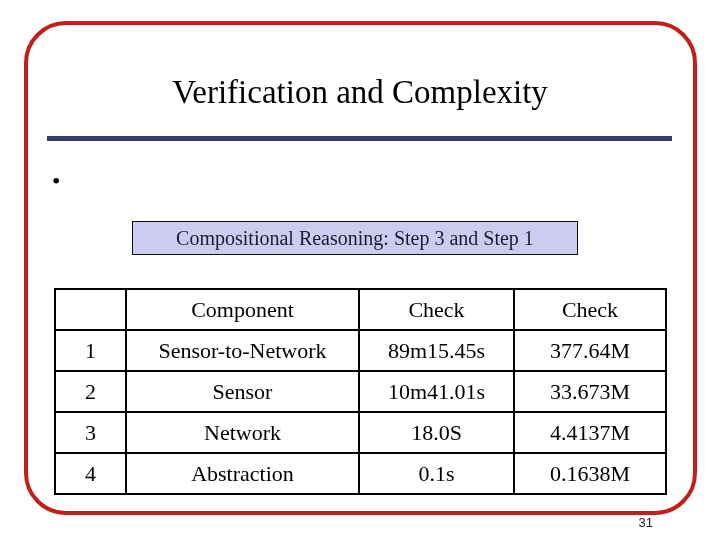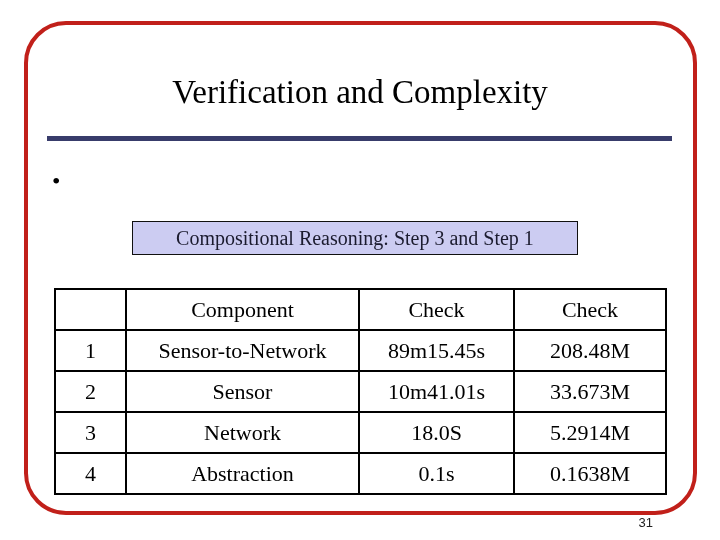--- a/index.html
+++ b/index.html
@@ -164,33 +164,33 @@
         <th>Component</th>
         <th>Check</th>
         <th>Check</th>
       </tr>
     </thead>
     <tbody>
       <tr>
         <td>1</td>
         <td>Sensor-to-Network</td>
         <td>89m15.45s</td>
-        <td>208.48M</td>
+        <td>377.64M</td>
       </tr>
       <tr>
         <td>2</td>
         <td>Sensor</td>
         <td>10m41.01s</td>
         <td>33.673M</td>
       </tr>
       <tr>
         <td>3</td>
         <td>Network</td>
         <td>18.0S</td>
-        <td>5.2914M</td>
+        <td>4.4137M</td>
       </tr>
       <tr>
         <td>4</td>
         <td class="accent-blue">Abstraction</td>
         <td>0.1s</td>
         <td>0.1638M</td>
       </tr>
     </tbody>
   </table>
 

